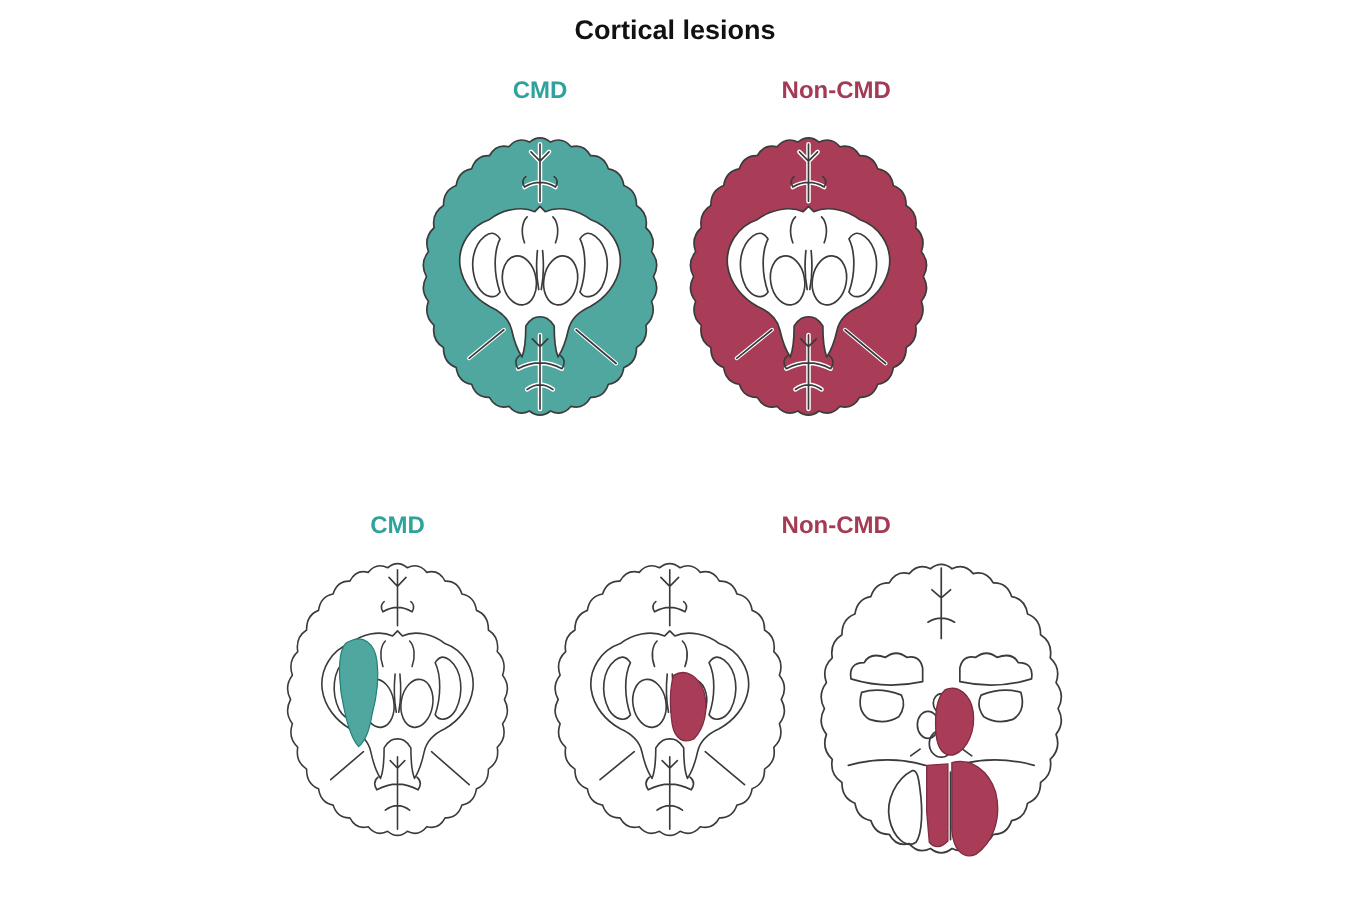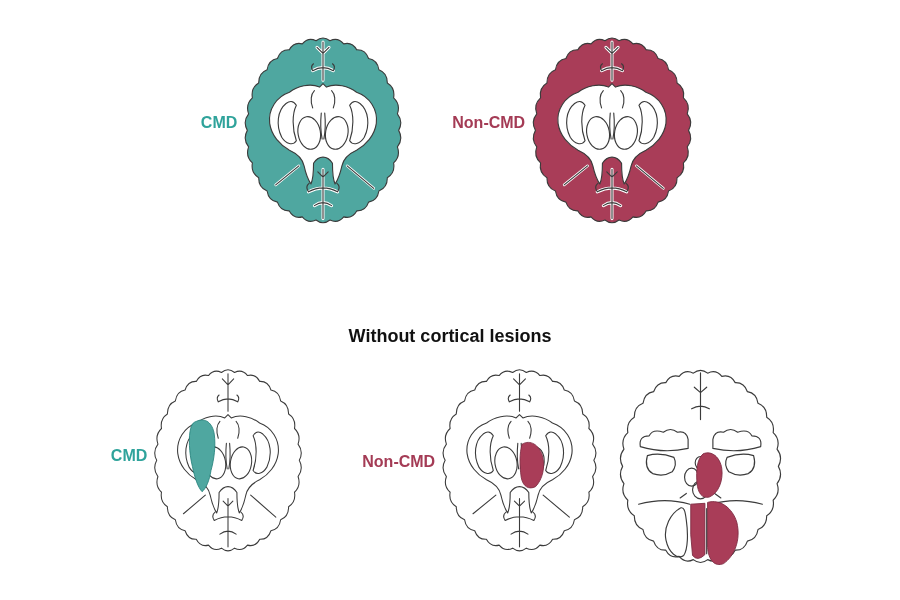--- a/index.html
+++ b/index.html
@@ -7,21 +7,21 @@
     position:relative;width:900px;height:600px;background:#fff;overflow:hidden;
     font-family:"Liberation Sans",sans-serif;color:#1a1a1a;
   }
   .section{position:absolute;left:0;width:900px;text-align:center;}
   #section-cortical{top:10px;}
   #section-without{top:326px;}
   .section-title{font-size:18px;font-weight:bold;margin:0;line-height:21px;color:#111;}
   .panel-row{display:flex;justify-content:center;align-items:flex-start;}
   #section-cortical .panel-row{margin-top:20px;gap:6px;}
   #section-without .panel-row{margin-top:15px;gap:16px;}
-  .panel{display:flex;align-items:center;}
+  .panel{display:flex;flex-direction:column;align-items:center;}
   .group-label{font-size:16px;font-weight:bold;line-height:19px;}
   #section-cortical .group-label{margin-bottom:14px;}
   #section-without .group-label{margin-bottom:8px;}
   .label-cmd{color:var(--cmd-label);}
   .label-noncmd{color:var(--noncmd-label);margin-left:37px;}
   .brain-pair{display:flex;gap:8px;align-items:flex-start;}
   .brain-cmd{color:var(--cmd-fill);}
   .brain-noncmd{color:var(--noncmd-fill);}
   .brain-plain{color:#ffffff;}
   svg.brain{display:block;}
@@ -63,38 +63,38 @@
         <ellipse cx="90" cy="128" rx="8" ry="10"></ellipse>
         <ellipse cx="100" cy="142" rx="9" ry="10"></ellipse>
         <path d="M30,158 Q60,150 88,158 M112,158 Q140,150 170,158 M84,146 l-7,5 M116,146 l7,5"></path>
         <path d="M78,162 C66,168 58,184 61,198 C64,212 74,220 81,215 C86,208 86,190 84,176 C83,168 82,161 78,162 Z"></path>
         <path d="M93,163 L93,213 M107,163 L107,213"></path>
       </g>
     </defs>
   </svg>
 
   <section class="section" id="section-cortical">
+    <h2 class="section-title">Cortical lesions</h2>
     <div class="panel-row">
       <div class="panel">
         <div class="group-label label-cmd">CMD</div>
         <svg class="brain brain-cmd" width="172" height="199" viewBox="0 0 200 230" preserveAspectRatio="none">
           <use href="#axial-brain"></use>
         </svg>
       </div>
       <div class="panel">
         <div class="group-label label-noncmd">Non-CMD</div>
         <svg class="brain brain-noncmd" width="174" height="199" viewBox="0 0 200 230" preserveAspectRatio="none">
           <use href="#axial-brain"></use>
         </svg>
       </div>
     </div>
   </section>
 
   <section class="section" id="section-without">
-    <h2 class="section-title">Without cortical lesions</h2>
     <div class="panel-row">
       <div class="panel">
         <div class="group-label label-cmd">CMD</div>
         <svg class="brain brain-plain" width="162" height="195" viewBox="0 0 200 230" preserveAspectRatio="none">
           <use href="#axial-brain"></use>
           <path class="lesion-cmd" d="M61,70 C72,65 81,72 83,85 C85,99 83,114 79,128 C77,140 73,149 68,153 C63,148 59,137 56,123 C52,107 51,88 54,78 C56,72 58,71 61,70 Z"></path>
         </svg>
       </div>
       <div class="panel">
         <div class="group-label label-noncmd">Non-CMD</div>

